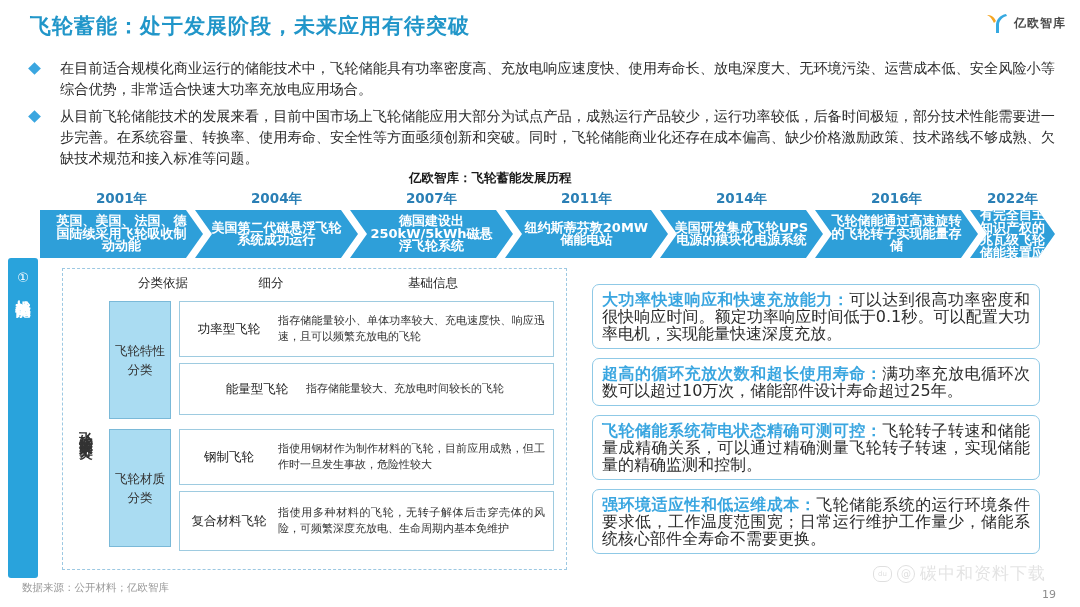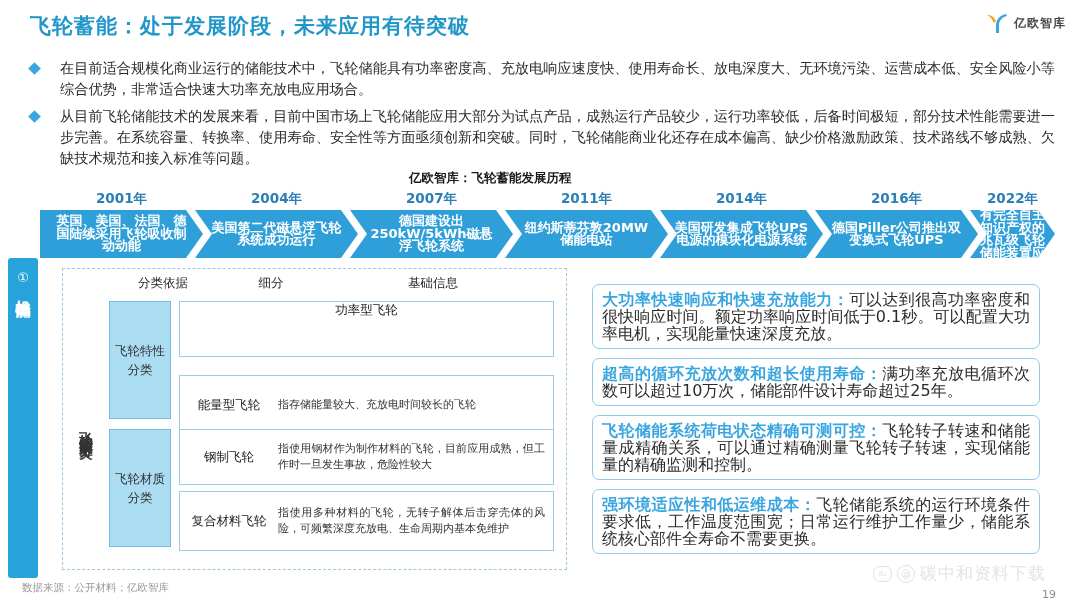--- a/index.html
+++ b/index.html
@@ -99,22 +99,22 @@
     display:flex;align-items:center;justify-content:center;text-align:center;
     font-size:12.5px;color:#333;line-height:19px;
   }
   .grp1{top:32px;height:118px;}
   .grp2{top:160px;height:118px;}
   .row{
     position:absolute;left:116px;width:375px;
     border:1px solid #9ecbe0;box-sizing:border-box;background:#fff;
     display:flex;align-items:center;
   }
-  .r1{top:32px;height:56px;flex-direction:column;}
-  .r2{top:106px;height:60px;}
+  .r1{top:32px;height:56px;}
+  .r2{top:94px;height:52px;padding-left:28px;}
   .r3{top:160px;height:56px;}
   .r4{top:222px;height:60px;}
   .row .sub{
     flex:0 0 98px;text-align:center;font-size:12.5px;color:#222;
   }
   .row .info{
     flex:1;font-size:11px;line-height:16.5px;color:#333;
     padding-right:8px;text-align:justify;
   }
 
@@ -208,21 +208,21 @@
     </div>
     <div class="chev" style="left:620px;width:163px;">
       <div class="yr">2014年</div>
       <div class="body">
         <span>美国研发集成飞轮UPS电源的模块化电源系统</span>
       </div>
     </div>
     <div class="chev" style="left:775px;width:163px;">
       <div class="yr">2016年</div>
       <div class="body">
-        <span>德国Piller公司推出双变换式飞轮UPS</span>
+        <span>飞轮储能通过高速旋转的飞轮转子实现能量存储</span>
       </div>
     </div>
     <div class="chev" style="left:930px;width:85px;">
       <div class="yr">2022年</div>
       <div class="body">
         <span>中国首台具有完全自主知识产权的兆瓦级飞轮储能装置应用</span>
       </div>
     </div>
   </div>
 

